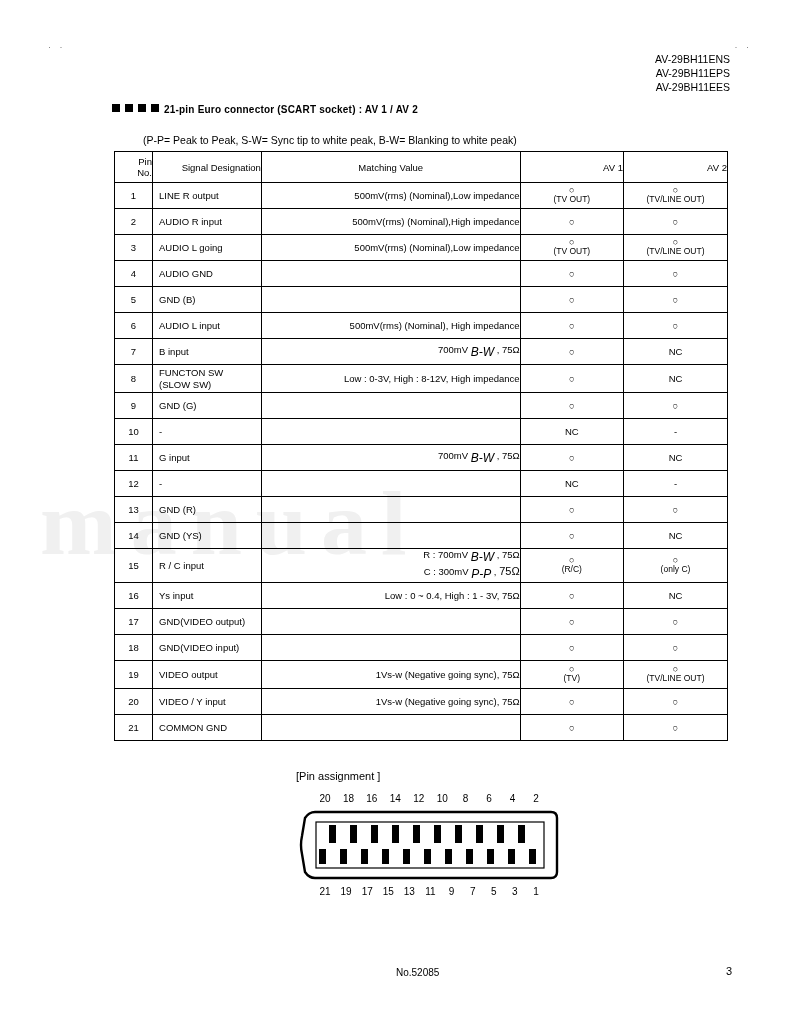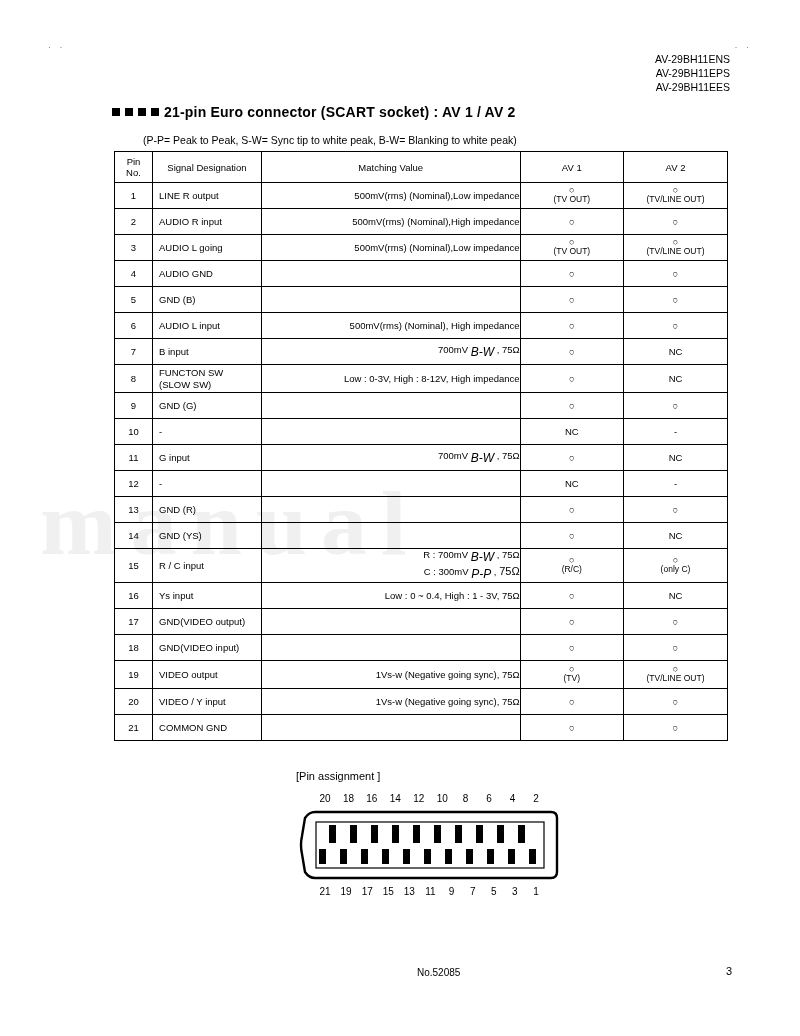--- a/index.html
+++ b/index.html
@@ -56,21 +56,21 @@
     text-align: right;
     font-size: 10.5px;
     line-height: 14px;
     color: #000;
   }
 
   .section-title {
     position: absolute;
     left: 112px;
     top: 104px;
-    font-size: 14px;
+    font-size: 10px;
     font-weight: bold;
     letter-spacing: 0.2px;
     white-space: nowrap;
   }
   .sq {
     display: inline-block;
     width: 8px;
     height: 8px;
     background: #000;
     margin-right: 5px;
@@ -102,22 +102,22 @@
     font-size: 9.5px;
     padding: 0;
     vertical-align: middle;
     background: transparent;
   }
   .c-pin { width: 38px; text-align: center; }
   .c-sig { width: 104px; padding-left: 6px !important; }
   .c-match { width: 258px; padding-left: 8px !important; text-align: right; }
   .c-av { width: 106px; text-align: center; }
 
-  .hdr td { text-align: center; height: 30px; font-size: 10px; }
-  .hdr .c-sig { text-align: center; padding-left: 0 !important; }
+  .hdr td { text-align: right; height: 30px; font-size: 10px; }
+  .hdr .c-sig { padding-left: 0 !important; }
   .hdr .c-match { text-align: center; padding-left: 0 !important; }
 
   tr.row td { height: 25px; }
   tr.row2 td { height: 27px; }
 
   .sub { font-size: 12px; vertical-align: sub; font-style: italic; }
   .big { font-size: 11px; }
   .circ { display:block; line-height: 1; font-size: 9px; }
   .av-note { display:block; font-size: 8.5px; line-height: 1.15; }
   .two-line { line-height: 1.25; }
@@ -155,21 +155,21 @@
     position: absolute;
     left: 9px;
     top: 20px;
     width: 262px;
     height: 70px;
   }
   .connector svg { display: block; }
 
   .footer-no {
     position: absolute;
-    left: 417px;
+    left: 396px;
     top: 967px;
     font-size: 10px;
   }
   .footer-page {
     position: absolute;
     right: 68px;
     top: 965px;
     font-size: 11px;
   }
 </style>

